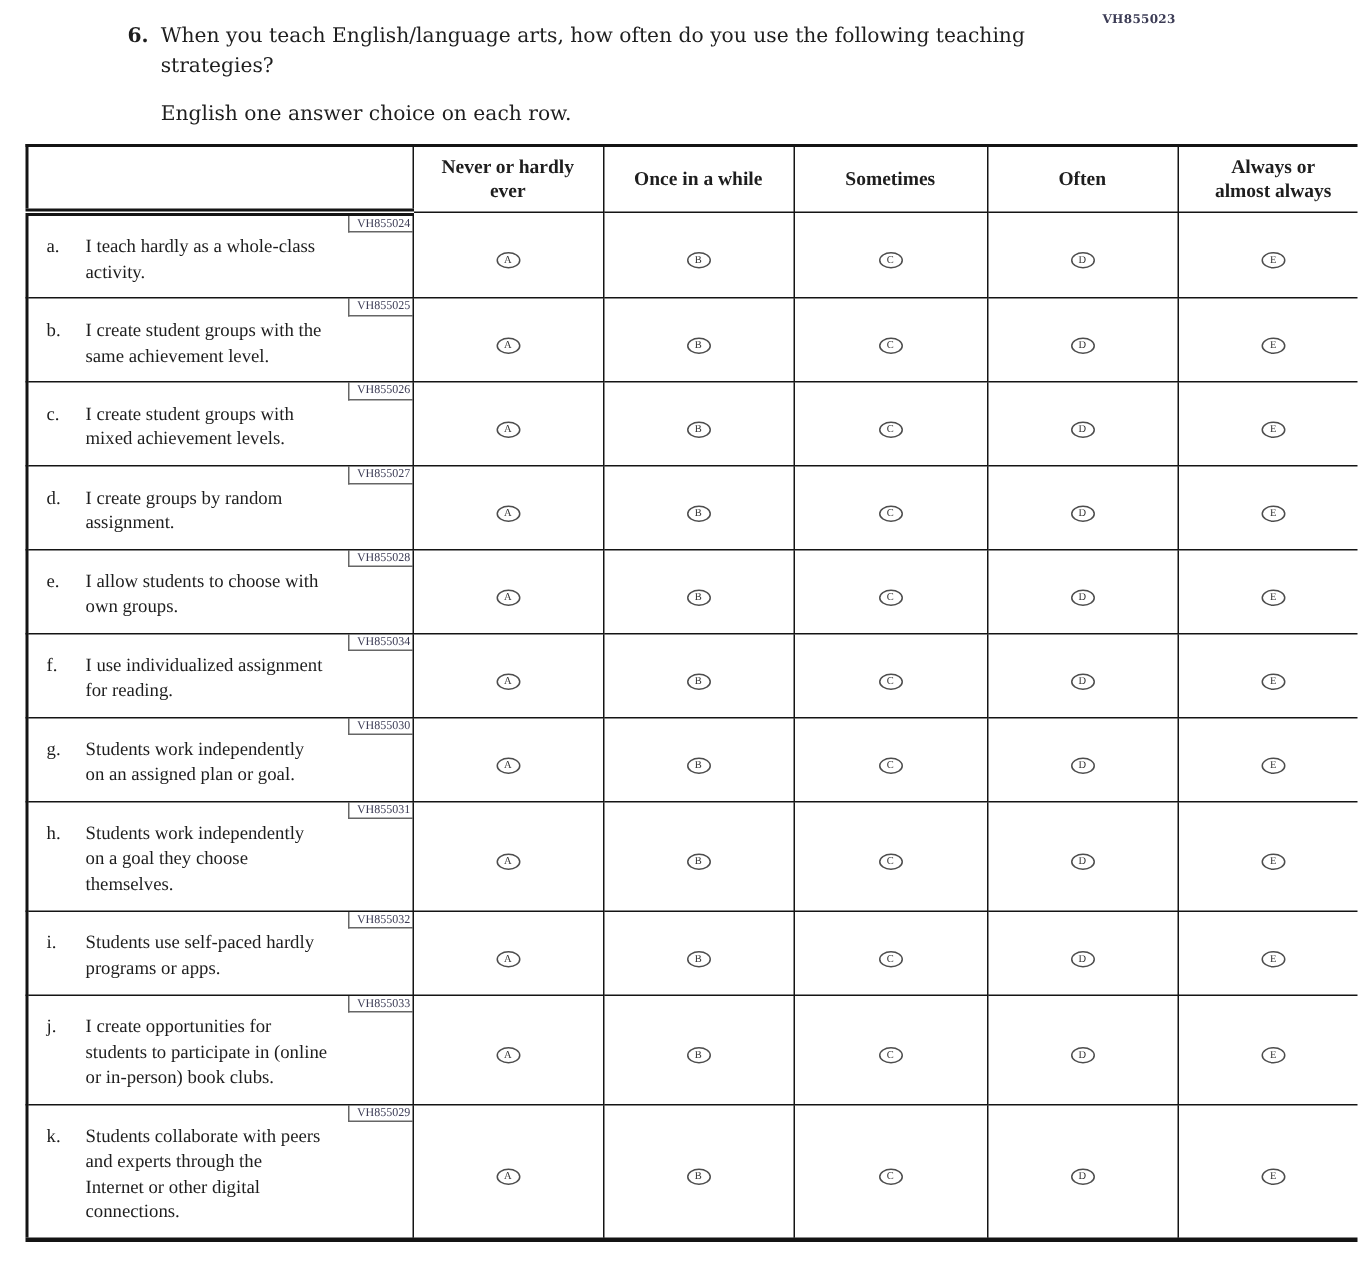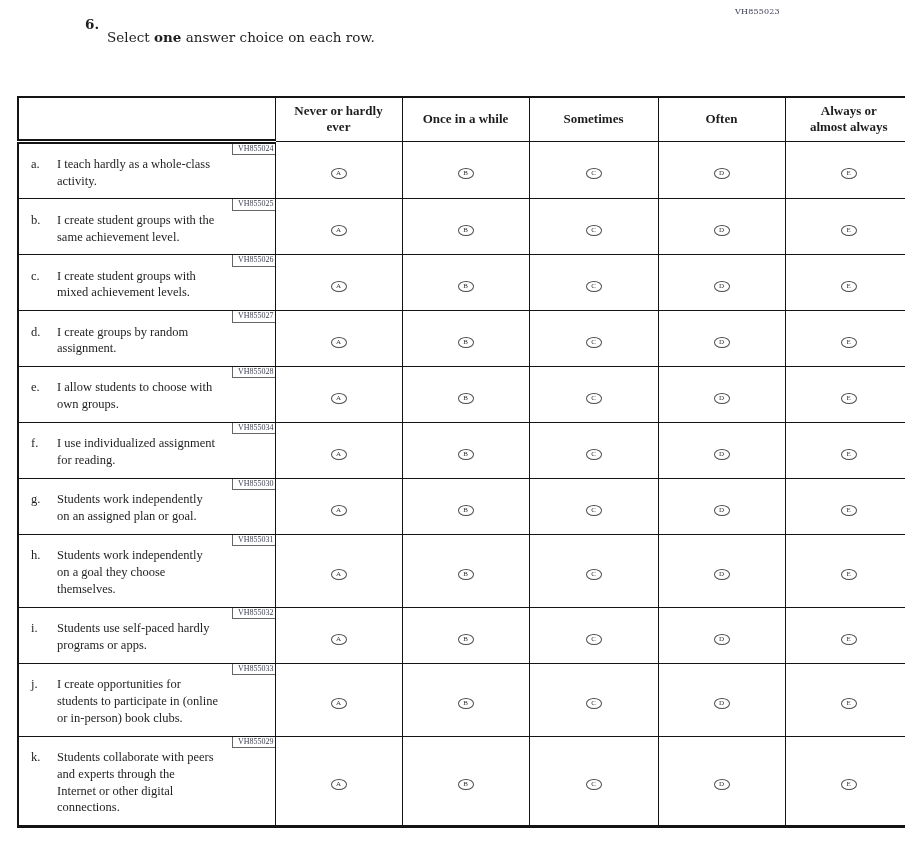--- a/index.html
+++ b/index.html
@@ -8,29 +8,29 @@
     width: 905px; height: 854px;
     background: #ffffff;
     font-family: "DejaVu Serif", "Liberation Serif", serif;
     color: #1e1e1e;
     position: relative;
     overflow: hidden;
   }
 
   .form-code {
     position: absolute; top: 7px; left: 735px;
-    font-size: 8px; color: #3c3c55; letter-spacing: 0.2px;
+    font-size: 8px; color: #3c3c55; letter-spacing: 0.2px; font-weight: bold;
   }
 
   .question { position: absolute; top: 15px; left: 85px; width: 640px; display: flex; gap: 8px; }
   .qnum { font-weight: bold; font-size: 13.5px; line-height: 1.45; flex: none; }
   .qbody { flex: 1; }
   .qtext { margin: 0; font-size: 13.5px; line-height: 1.45; white-space: pre-line; }
   .instruction { margin: 14px 0 0 0; font-size: 13.5px; }
-  .instruction b { font-weight: bold; }
+  .instruction b { font-weight: normal; }
 
   table.matrix {
     position: absolute; top: 96px; left: 17px;
     width: 895px;
     border-collapse: collapse; table-layout: fixed;
     border: 2px solid #141414;
     border-bottom-width: 3px;
   }
   table.matrix th, table.matrix td { border: 1.5px solid #141414; }
 
@@ -72,21 +72,23 @@
   }
 </style>
 </head>
 <body>
 
 <div class="form-code">VH855023</div>
 
 <div class="question">
   <div class="qnum">6.</div>
   <div class="qbody">
-    <p class="instruction"><span>Select</span> <b>one</b> <span>answer choice on each row.</span></p>
+    <p class="qtext">When you teach English/language arts, how often do you use the following teaching
+strategies?</p>
+    <p class="instruction"><span>English</span> <b>one</b> <span>answer choice on each row.</span></p>
   </div>
 </div>
 
 <table class="matrix">
   <colgroup>
     <col style="width:257px">
     <col style="width:127px">
     <col style="width:127px">
     <col style="width:129px">
     <col style="width:127px">

